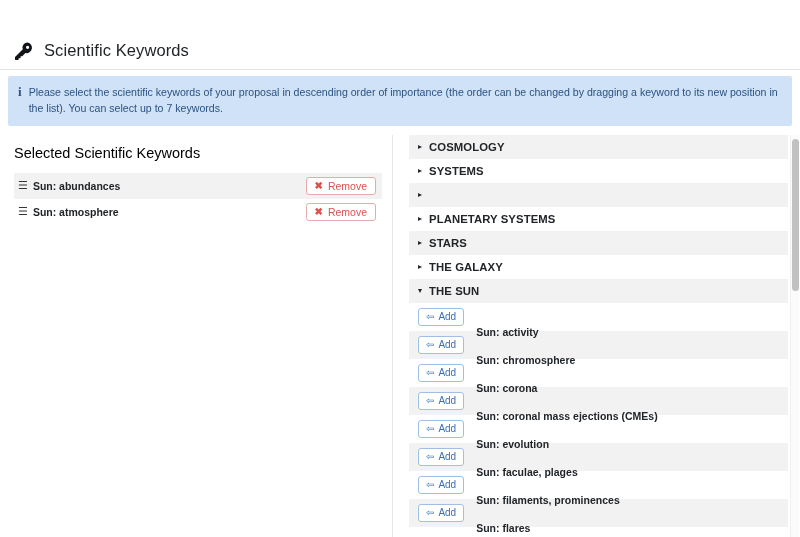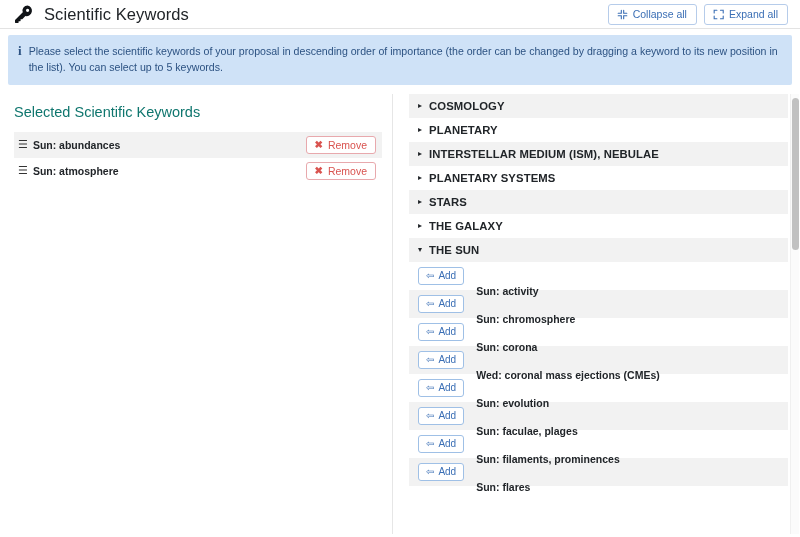--- a/index.html
+++ b/index.html
@@ -8,24 +8,25 @@
     width: 800px; height: 537px;
     background: #ffffff;
     font-family: "Liberation Sans", sans-serif;
     overflow: hidden;
   }
 
   
   .header {
     height: 29px;
     display: flex;
-    align-items: center;
+    align-items: flex-start;
     padding: 0 12px 0 14px;
     border-bottom: 1px solid #e3e3e3;
     background: #ffffff;
+    margin-top: 41px;
   }
   .key-icon {
     width: 20px; height: 20px;
     margin-right: 10px;
     flex: 0 0 auto;
     color: #111418;
   }
   .page-title {
     font-size: 16.5px;
     color: #212529;
@@ -88,21 +89,21 @@
     border-right: 1px solid #e6e6e6;
     padding: 0 10px 0 14px;
   }
   .col-right {
     flex: 1 1 auto;
     padding: 0 0 0 16px;
     position: relative;
   }
   .col-title {
     font-size: 14.5px;
-    color: #0f766e;
+    color: #000000;
     font-weight: 400;
     padding: 10px 0 12px 0;
   }
 
   
   .sel-row {
     display: flex;
     align-items: center;
     height: 26px;
     padding: 0 6px 0 4px;
@@ -219,43 +220,25 @@
 </head>
 <body>
 
 <div class="header">
   <span class="key-icon">
     <svg viewBox="0 0 20 20" width="20" height="20" fill="currentColor" aria-hidden="true">
       <path d="M13.6 1.4a5.1 5.1 0 0 0-4.8 6.8L1.3 15.7a1 1 0 0 0-.3.7v2.2c0 .3.2.5.5.5h2.6c.3 0 .5-.2.5-.5v-1.4h1.5c.3 0 .5-.2.5-.5v-1.5h1.5c.2 0 .3 0 .4-.2l2.9-2.9a5.1 5.1 0 1 0 2.2-10.7zm1.6 4.9a1.6 1.6 0 1 1-3.2 0 1.6 1.6 0 0 1 3.2 0z"></path>
     </svg>
   </span>
   <div class="page-title">Scientific Keywords</div>
-  <div class="hdr-buttons">
-    <button class="btn-outline-blue">
-      <span>
-        <svg viewBox="0 0 14 14" width="11" height="11" fill="none" stroke="currentColor" stroke-width="1.4" stroke-linecap="round" aria-hidden="true">
-          <path d="M5.5 1.5v4h-4M8.5 1.5v4h4M5.5 12.5v-4h-4M8.5 12.5v-4h4"></path>
-        </svg>
-      </span>
-      <span>Collapse all</span>
-    </button>
-    <button class="btn-outline-blue">
-      <span>
-        <svg viewBox="0 0 14 14" width="11" height="11" fill="none" stroke="currentColor" stroke-width="1.4" stroke-linecap="round" aria-hidden="true">
-          <path d="M1.5 5V1.5H5M13 5V1.5H9.5M1.5 9v3.5H5M13 9v3.5H9.5"></path>
-        </svg>
-      </span>
-      <span>Expand all</span>
-    </button>
-  </div>
 </div>
 
 <div class="info-banner">
   <span class="info-i">i</span>
-  <span class="info-text">Please select the scientific keywords of your proposal in descending order of importance (the order can be changed by dragging a keyword to its new position in the list). You can select up to 5 keywords.</span>
+  <span class="info-text">Please select the scientific keywords of your proposal in descending order of importance (the order can be changed by dragging a keyword to its new position in the list). You can select up to 7 keywords.</span>
 </div>
 
 <div class="body-wrap">
 
   <div class="col-left">
     <div class="col-title">Selected Scientific Keywords</div>
     <div id="selected-list">
         <div class="sel-row striped">
           <span class="drag-handle">☰</span>
           <span class="sel-label">Sun: abundances</span>
@@ -276,25 +259,24 @@
   </div>
 
   <div class="col-right">
     <div class="tree" id="tree">
         <div class="cat-row striped">
           <span class="caret">▸</span>
           <span class="cat-label">COSMOLOGY</span>
         </div>
         <div class="cat-row">
           <span class="caret">▸</span>
-          <span class="cat-label">PLANETARY</span>
+          <span class="cat-label">SYSTEMS</span>
         </div>
         <div class="cat-row striped">
           <span class="caret">▸</span>
-          <span class="cat-label">INTERSTELLAR MEDIUM (ISM), NEBULAE</span>
         </div>
         <div class="cat-row">
           <span class="caret">▸</span>
           <span class="cat-label">PLANETARY SYSTEMS</span>
         </div>
         <div class="cat-row striped">
           <span class="caret">▸</span>
           <span class="cat-label">STARS</span>
         </div>
         <div class="cat-row">
@@ -324,21 +306,21 @@
             <span class="arrow-glyph">⇦</span>
             <span>Add</span>
           </button>
           <span class="kw-label">Sun: corona</span>
         </div>
         <div class="kw-row striped">
           <button class="btn-add">
             <span class="arrow-glyph">⇦</span>
             <span>Add</span>
           </button>
-          <span class="kw-label">Wed: coronal mass ejections (CMEs)</span>
+          <span class="kw-label">Sun: coronal mass ejections (CMEs)</span>
         </div>
         <div class="kw-row">
           <button class="btn-add">
             <span class="arrow-glyph">⇦</span>
             <span>Add</span>
           </button>
           <span class="kw-label">Sun: evolution</span>
         </div>
         <div class="kw-row striped">
           <button class="btn-add">

